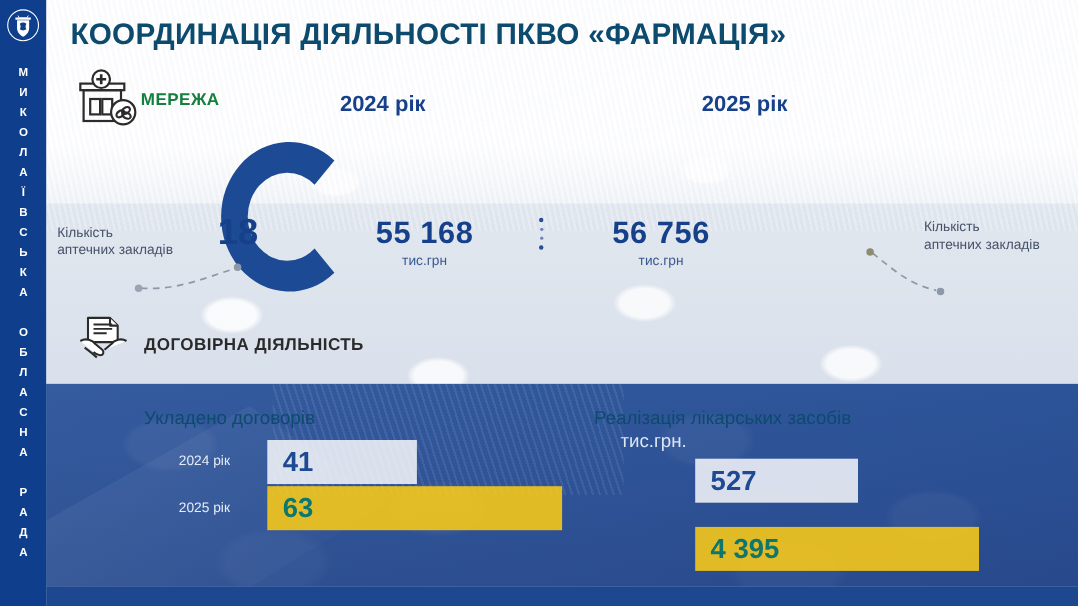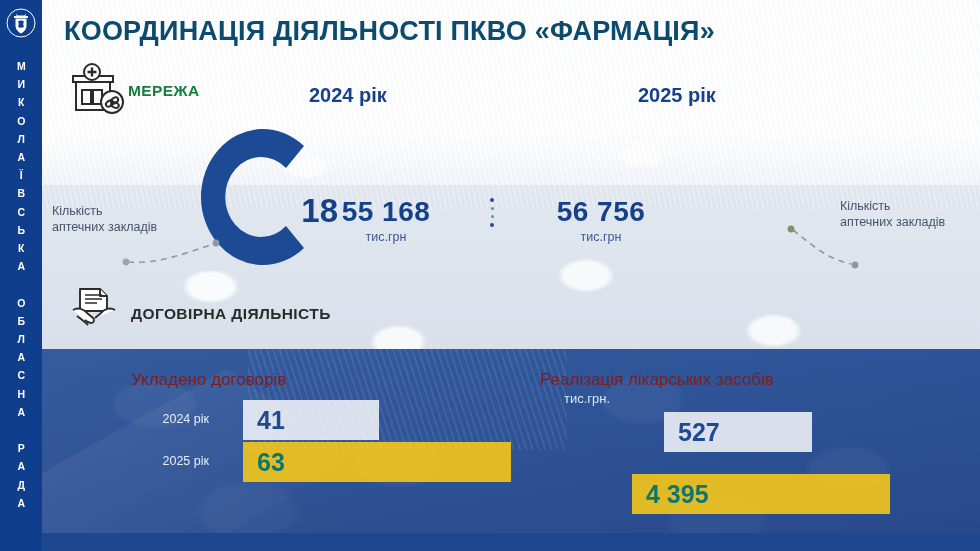--- a/index.html
+++ b/index.html
@@ -65,21 +65,21 @@
 
   .year{position:absolute;font-size:20px;font-weight:bold;color:#16418a;z-index:30;}
   .year.y2024{left:309px;top:84px;}
   .year.y2025{left:638px;top:84px;}
 
   
   .donut{position:absolute;width:140px;height:158px;z-index:25;}
   .donut.left{left:192px;top:118px;}
   .donut.right{left:684px;top:118px;}
   .donut .val{
-    position:absolute;width:100%;text-align:right;top:59%;transform:translateY(-50%);
+    position:absolute;width:100%;text-align:left;top:59%;transform:translateY(-50%);
     font-size:33px;font-weight:bold;color:#16418a;
   }
   .donut.left .val{left:6px;}
   .donut.right .val{left:-8px;}
 
   
   .turnover-title{
     position:absolute;left:385px;top:146px;font-size:20px;color:#5a79b0;z-index:30;
     font-weight:normal;
   }
@@ -118,22 +118,22 @@
   .panel .tri{
     position:absolute;left:-20px;top:20px;width:330px;height:210px;
     background:linear-gradient(135deg, rgba(255,255,255,.07), rgba(255,255,255,0));
     clip-path:polygon(0 55%,62% 0,100% 42%,40% 100%,0 100%);
   }
   .panel .hatch2{position:absolute;left:22%;top:0;width:34%;height:55%;
     background:repeating-linear-gradient(72deg, rgba(255,255,255,.08) 0 2px, rgba(255,255,255,0) 2px 6px);}
   .bottom-band{position:absolute;left:42px;right:0;bottom:0;height:18px;background:#1d478f;z-index:22;}
 
   .chart{position:absolute;z-index:30;}
-  .chart .ctitle{font-size:17px;color:#7f1d1d;font-weight:normal;}
-  .chart .csub{font-size:13px;color:#dce6f5;margin-top:1px;padding-left:24px;}
+  .chart .ctitle{font-size:17px;color:#0c4a6e;font-weight:normal;}
+  .chart .csub{font-size:17px;color:#dce6f5;margin-top:1px;padding-left:24px;}
   .bars{position:relative;margin-top:10px;}
   .barrow{position:relative;height:40px;margin-bottom:2px;}
   .barrow .rlabel{
     position:absolute;left:0;top:12px;width:78px;text-align:right;
     font-size:12.5px;color:#e6edf8;
   }
   .bar{
     position:absolute;top:0;height:40px;display:flex;align-items:center;
   }
   .bar .bnum{font-size:25px;font-weight:bold;padding-left:14px;}
@@ -266,21 +266,21 @@
         </div>
       </div>
     </div>
   </div>
 
   <div class="chart" style="left:540px;top:370px;width:420px;">
     <div class="ctitle">Реалізація лікарських засобів</div>
     <div class="csub">тис.грн.</div>
     <div class="bars" style="margin-top:6px;">
       <div class="barrow">
-        <div class="bar white" style="left:92px;width:148px;margin-left:32px;">
+        <div class="bar white" style="left:92px;width:148px;">
           <span class="bnum">527</span>
         </div>
       </div>
       <div class="barrow">
         <div class="bar yellow" style="left:92px;width:258px;margin-top:20px;">
           <span class="bnum">4 395</span>
         </div>
       </div>
     </div>
   </div>

